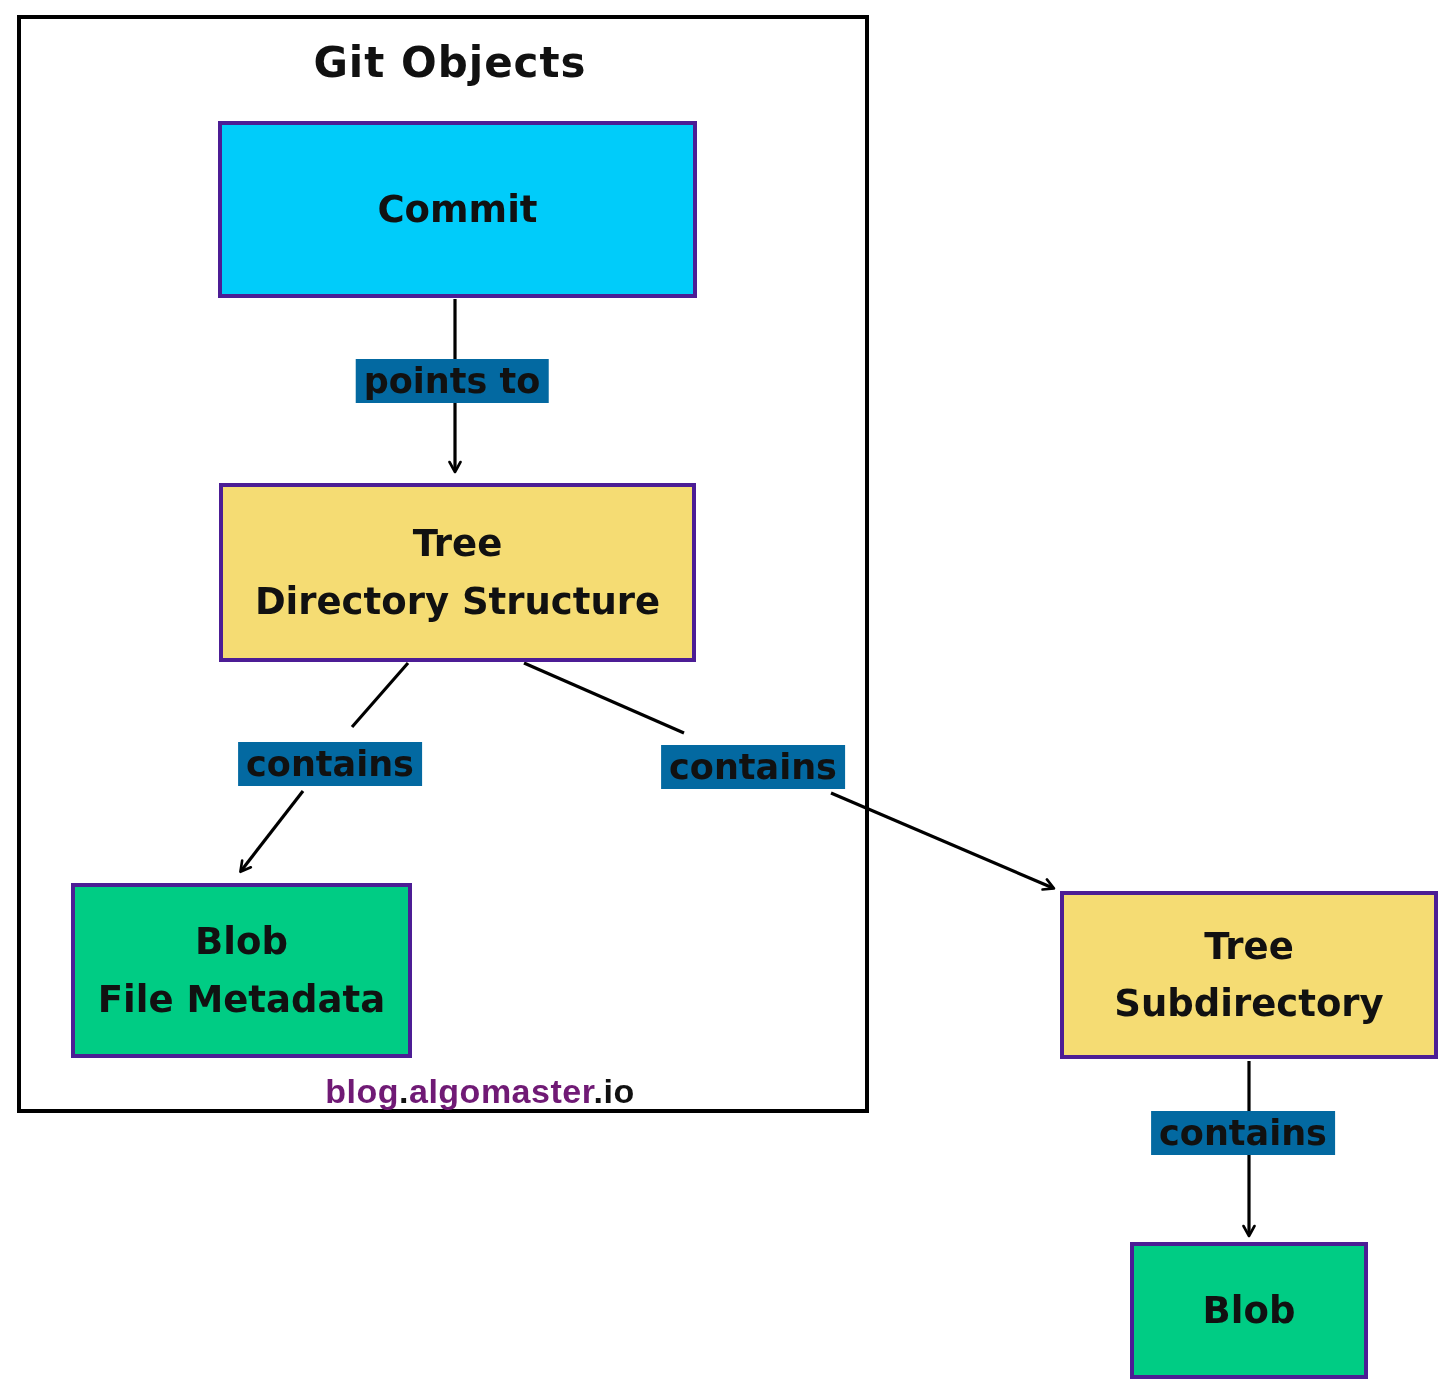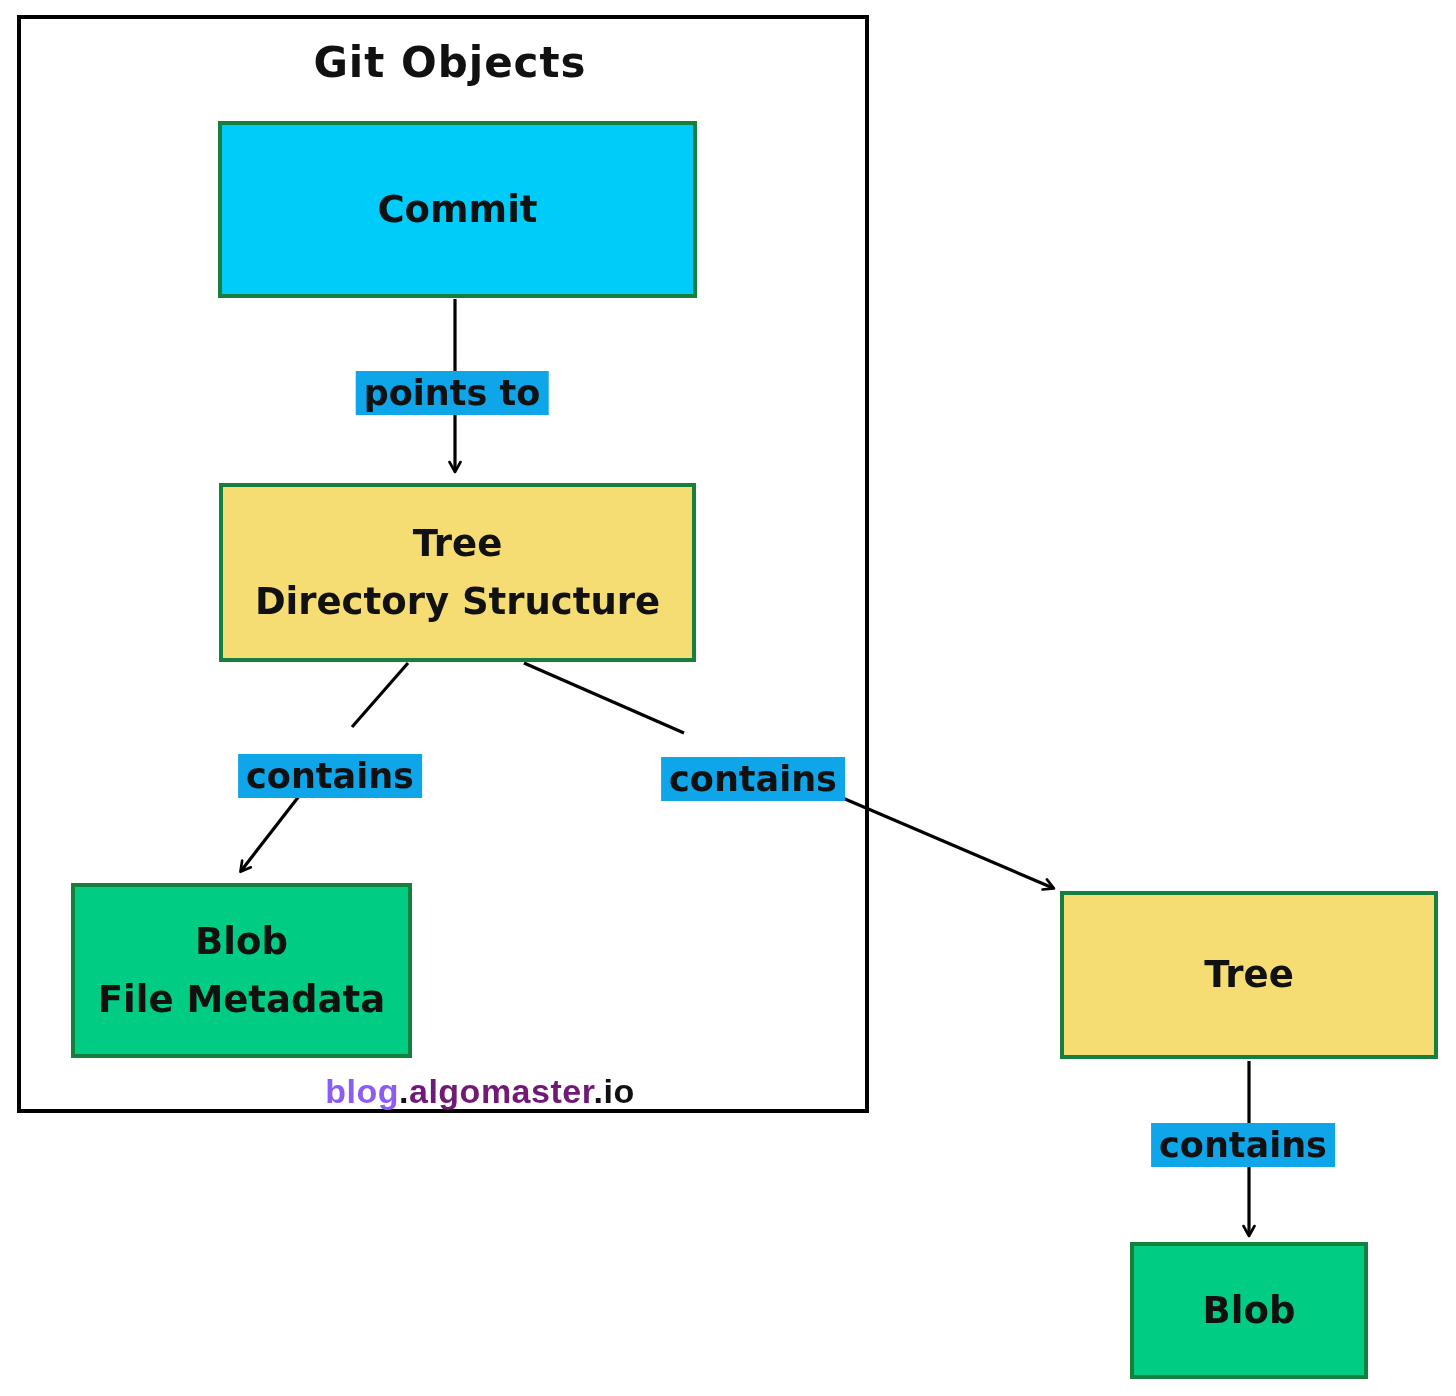--- a/index.html
+++ b/index.html
@@ -32,21 +32,21 @@
     top: 38px;
     width: 580px;
     text-align: center;
     font-size: 42px;
     font-weight: 700;
     letter-spacing: 1px;
     color: #111111;
   }
   .node {
     position: absolute;
-    border: 4px solid #15803d;
+    border: 4px solid #4c1d95;
     box-sizing: border-box;
     display: flex;
     flex-direction: column;
     align-items: center;
     justify-content: center;
     text-align: center;
     font-size: 37px;
     font-weight: 600;
     line-height: 1.55;
     color: #111111;
@@ -69,25 +69,24 @@
   }
   .node-blob-2 {
     left: 1130px; top: 1242px; width: 238px; height: 137px;
     background: #00cc84;
   }
   .edge-label {
     position: absolute;
     font-size: 35px;
     font-weight: 600;
     color: #111111;
-    background: #0ea5e9;
+    background: #0369a1;
     padding: 2px 8px;
     transform: translate(-50%, -50%);
     white-space: nowrap;
-    margin-top: 12px;
   }
   .label-points-to   { left: 452px;  top: 381px; }
   .label-contains-1  { left: 330px;  top: 764px; }
   .label-contains-2  { left: 753px;  top: 767px; }
   .label-contains-3  { left: 1243px; top: 1133px; }
   svg.wires {
     position: absolute;
     left: 0; top: 0;
     width: 1456px;
     height: 1396px;
@@ -97,21 +96,21 @@
     position: absolute;
     left: 180px;
     top: 1072px;
     width: 600px;
     text-align: center;
     font-size: 34px;
     font-weight: 700;
     letter-spacing: 0.5px;
     font-family: "Liberation Sans", sans-serif;
   }
-  .wm-green { color: #8b5cf6; }
+  .wm-green { color: #701a75; }
   .wm-blue  { color: #701a75; text-align: center; }
   .wm-black { color: #111111; }
 </style>
 </head>
 <body>
 
 <div id="canvas">
 
   <div class="outer-box"></div>
 
@@ -144,20 +143,21 @@
     <div>Directory Structure</div>
   </div>
 
   <div class="node node-blob">
     <div>Blob</div>
     <div>File Metadata</div>
   </div>
 
   <div class="node node-tree-sub">
     <div>Tree</div>
+    <div>Subdirectory</div>
   </div>
 
   <div class="node node-blob-2">
     <div>Blob</div>
   </div>
 
   <div class="edge-label label-points-to">points to</div>
 
   <div class="edge-label label-contains-1">contains</div>
 

